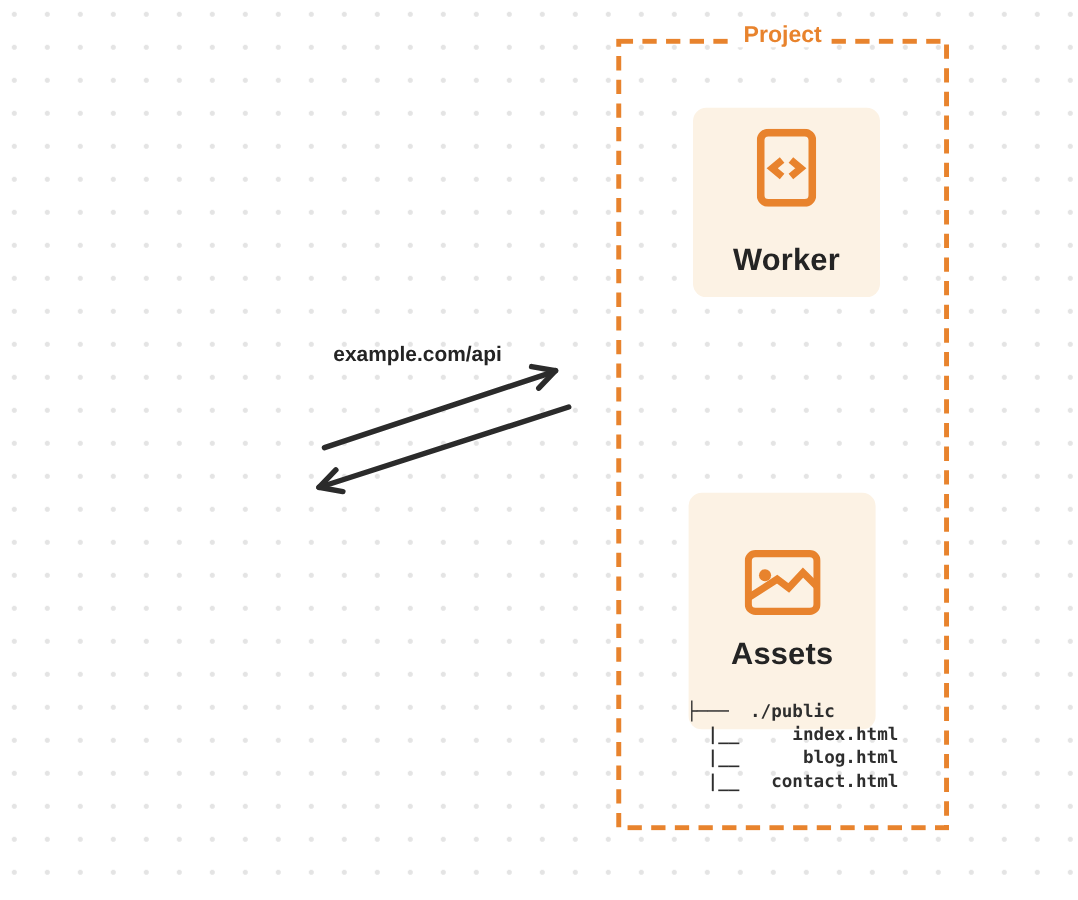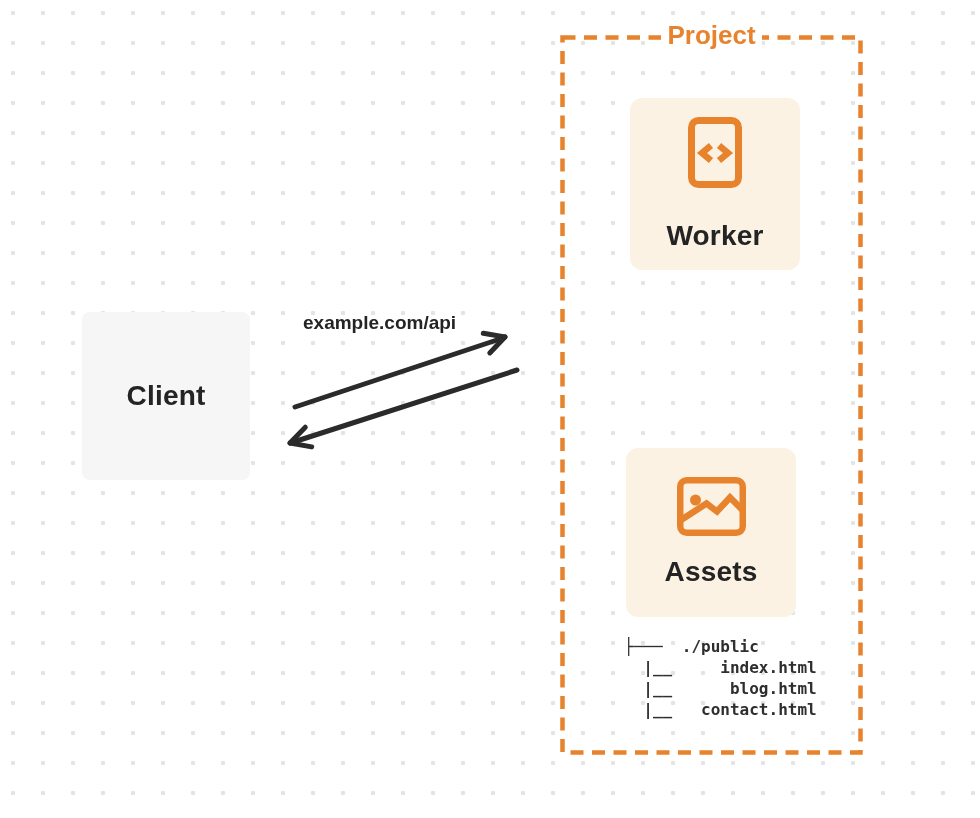--- a/index.html
+++ b/index.html
@@ -40,51 +40,48 @@
   
   .project { position: absolute; left: 560px; top: 35px; width: 303px; height: 720px; }
   .project-border { position: absolute; left: 0; top: 0; }
   .project-border rect {
     fill: none; stroke: #e8832d; stroke-width: 4.5; stroke-dasharray: 13 8.5;
   }
   .project-label {
     position: absolute; left: 0; top: -15px; width: 100%; text-align: center;
   }
   .project-label span {
-    font-size: 26px; font-weight: 700; color: #e8832d;
+    font-size: 21px; font-weight: 700; color: #e8832d;
     background: #ffffff; padding: 0 6px;
   }
 
   
   .card {
     position: absolute; width: 170px; border-radius: 12px;
     background: #fcf2e4;
     display: flex; flex-direction: column; align-items: center; justify-content: center;
   }
   .card.worker { left: 70px; top: 63px; height: 172px; gap: 32px; }
-  .card.assets { left: 66px; top: 413px; height: 169px; gap: 20px; }
+  .card.assets { left: 66px; top: 413px; height: 215px; gap: 20px; }
   .icon-stroke { fill: none; stroke: #e8832d; stroke-linecap: butt; stroke-linejoin: miter; }
   .icon-fill { fill: #e8832d; }
 
   
   .tree {
     position: absolute; left: 48px; top: 585px; margin: 16px;
     font-family: "DejaVu Sans Mono", "Liberation Mono", monospace;
     font-size: 16px; font-weight: 700; line-height: 21px; color: #2e2e2e;
     white-space: pre;
   }
 </style>
 </head>
 <body>
 
 <div class="canvas">
 
-  <div class="client-box">
-    <span class="node-label">Client</span>
-  </div>
 
   <div class="request-label">example.com/api</div>
 
   <svg class="arrows" width="270" height="130" viewBox="0 0 270 130">
     <g>
       <line class="arrow-line" x1="15" y1="82" x2="223" y2="13"></line>
       <line class="arrow-line" x1="225" y1="12" x2="203.3" y2="8.3"></line>
       <line class="arrow-line" x1="225" y1="12" x2="209.8" y2="27.9"></line>
     </g>
     <g>

